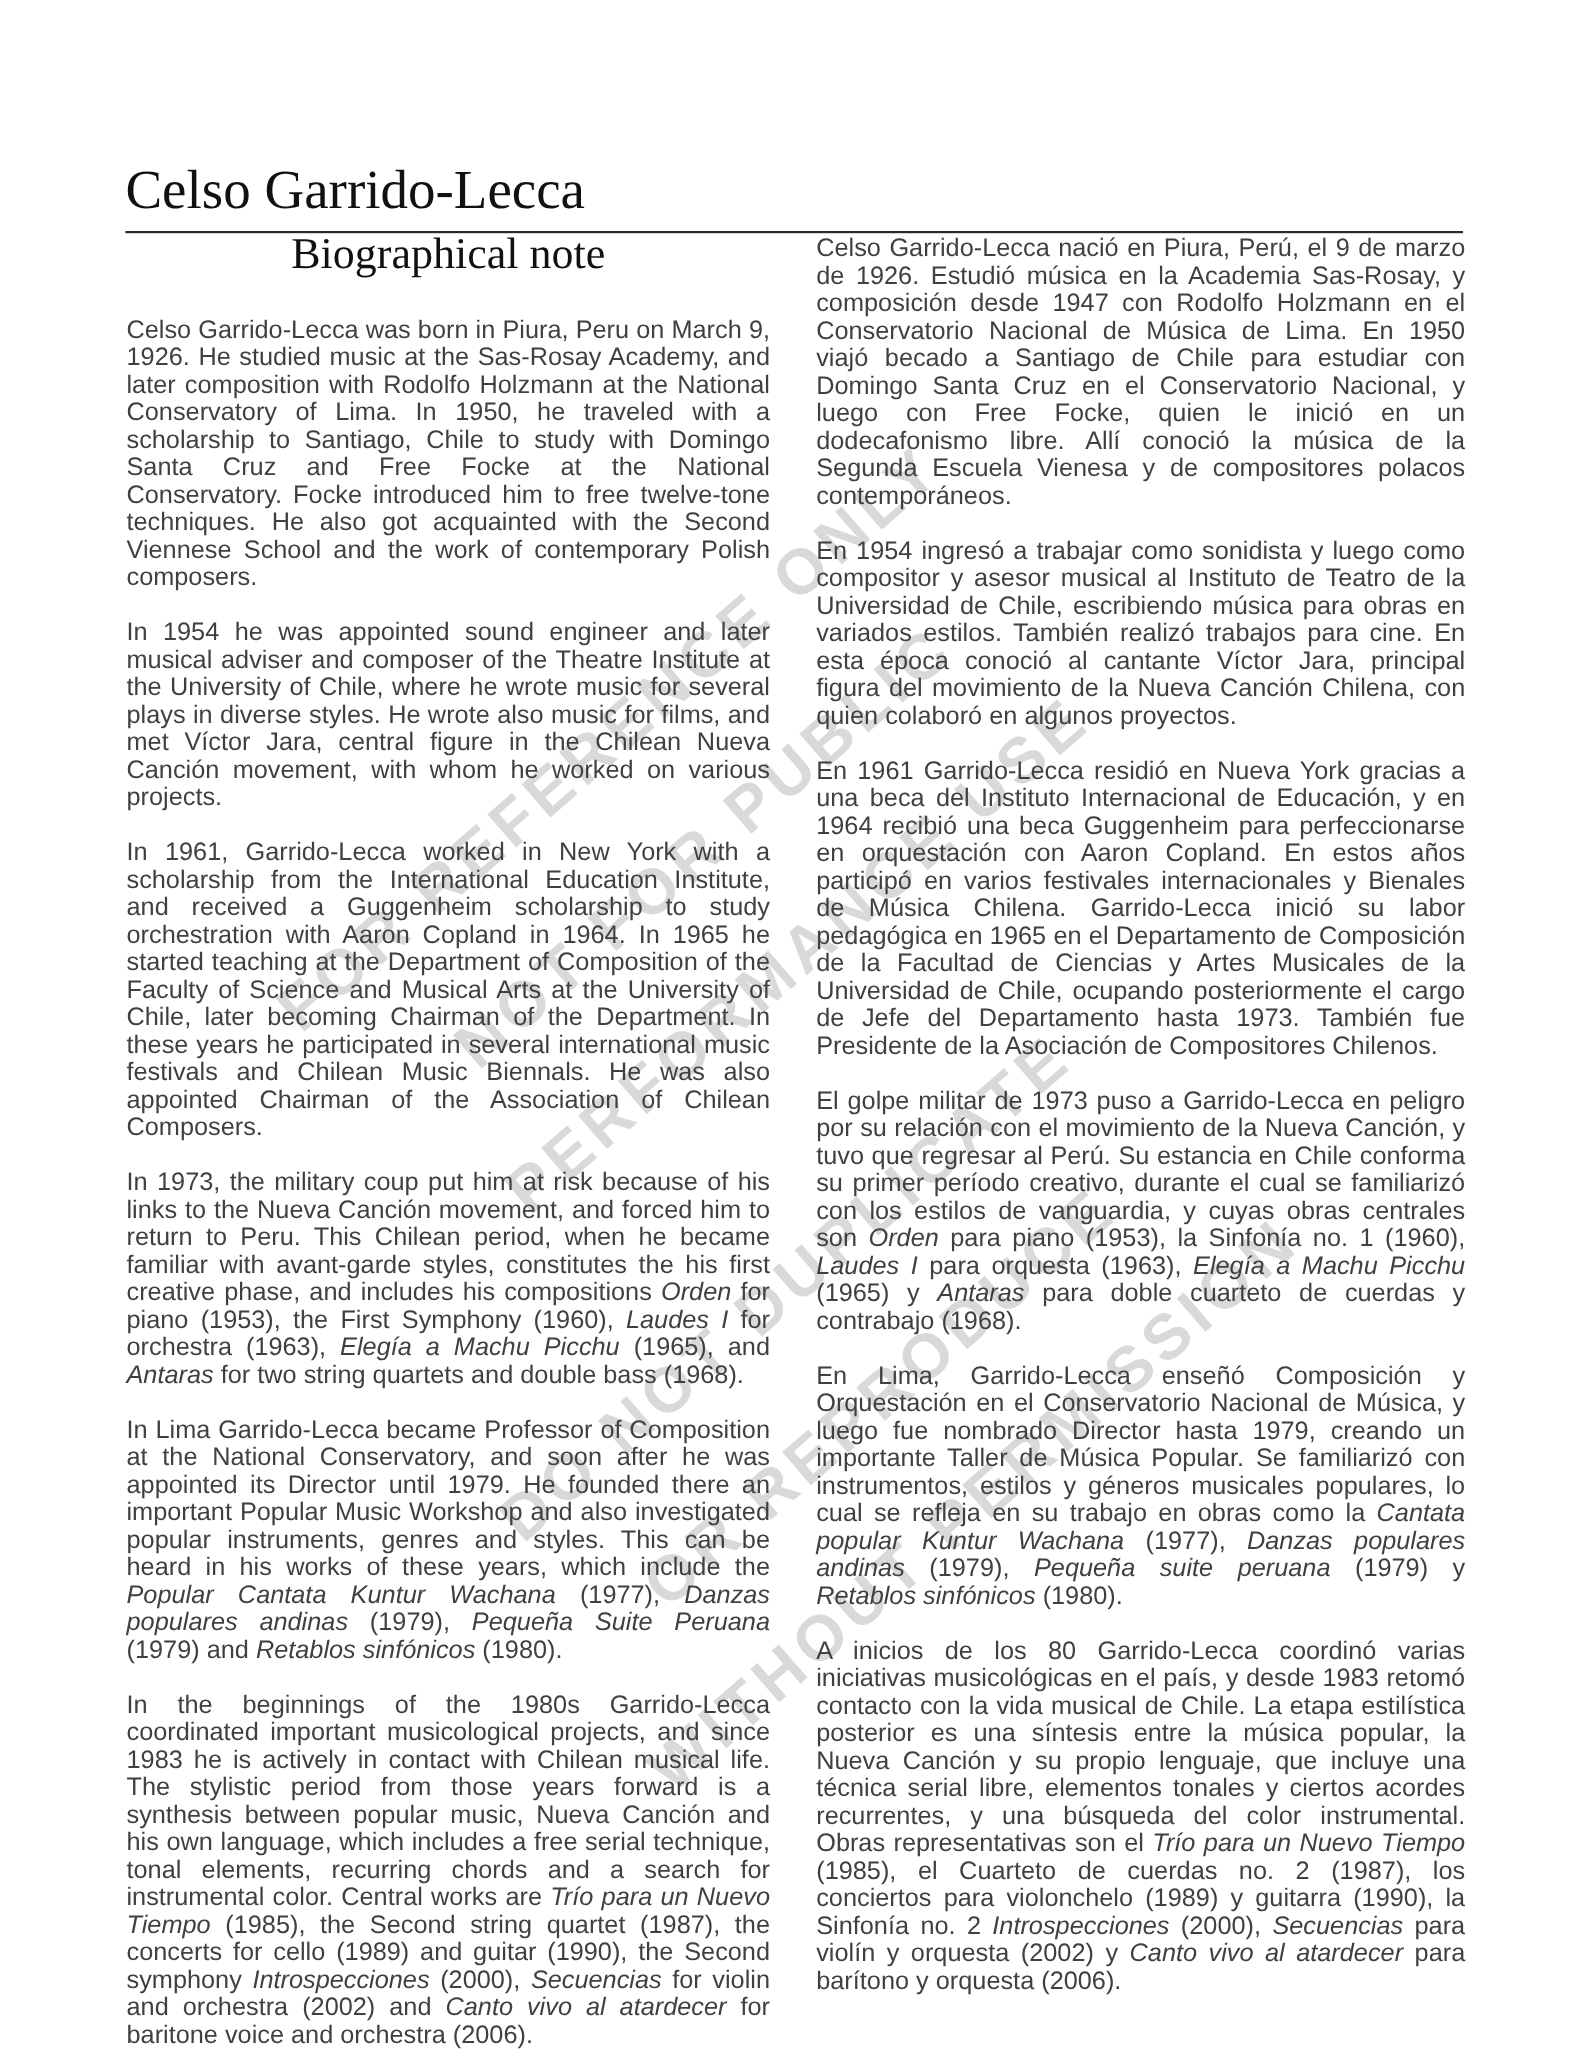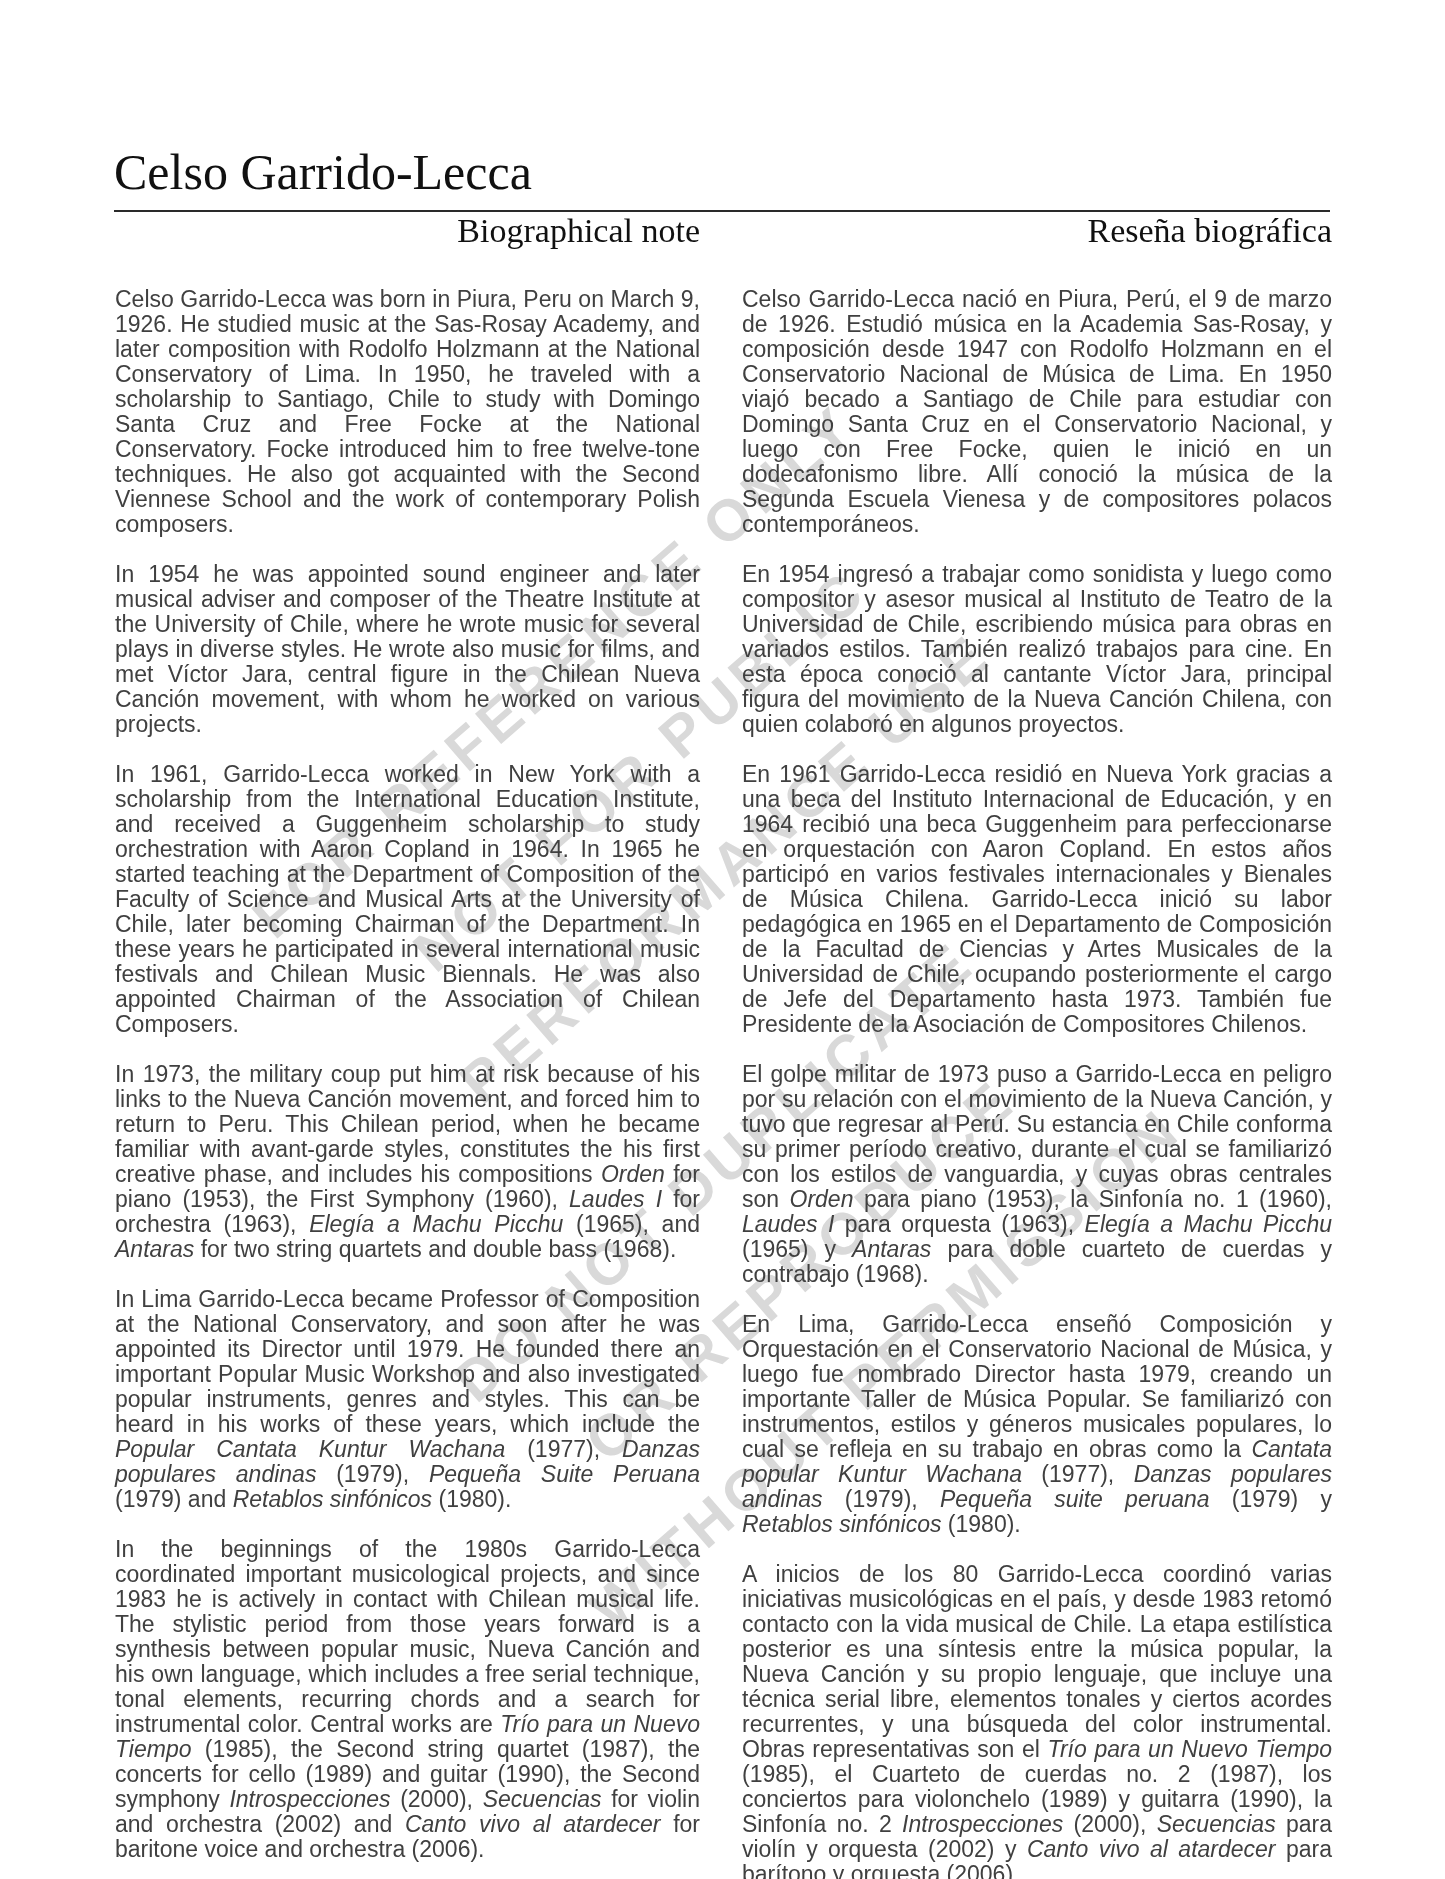--- a/index.html
+++ b/index.html
@@ -55,24 +55,24 @@
   .col {
     position: absolute;
     top: 213px;
     z-index: 2;
   }
   .col-en { left: 115px; width: 585px; }
   .col-es { left: 742px; width: 590px; }
 
   .col-heading {
     margin: 0 0 38px 0;
-    text-align: right;
+    text-align: center;
     font-family: "Liberation Serif", serif;
     font-weight: normal;
-    font-size: 34px;
+    font-size: 40px;
     line-height: 36px;
     color: #111;
   }
 
   .para {
     margin: 0 0 25px 0;
     font-size: 23px;
     line-height: 25px;
     text-align: justify;
     color: #404040;
@@ -106,21 +106,20 @@
         <p class="para"><span>Celso Garrido-Lecca was born in Piura, Peru on March 9, 1926. He studied music at the Sas-Rosay Academy, and later composition with Rodolfo Holzmann at the National Conservatory of Lima. In 1950, he traveled with a scholarship to Santiago, Chile to study with Domingo Santa Cruz and Free Focke at the National Conservatory. Focke introduced him to free twelve-tone techniques. He also got acquainted with the Second Viennese School and the work of contemporary Polish composers.</span></p>
         <p class="para"><span>In 1954 he was appointed sound engineer and later musical adviser and composer of the Theatre Institute at the University of Chile, where he wrote music for several plays in diverse styles. He wrote also music for films, and met Víctor Jara, central figure in the Chilean Nueva Canción movement, with whom he worked on various projects.</span></p>
         <p class="para"><span>In 1961, Garrido-Lecca worked in New York with a scholarship from the International Education Institute, and received a Guggenheim scholarship to study orchestration with Aaron Copland in 1964. In 1965 he started teaching at the Department of Composition of the Faculty of Science and Musical Arts at the University of Chile, later becoming Chairman of the Department. In these years he participated in several international music festivals and Chilean Music Biennals. He was also appointed Chairman of the Association of Chilean Composers.</span></p>
         <p class="para"><span>In 1973, the military coup put him at risk because of his links to the Nueva Canción movement, and forced him to return to Peru. This Chilean period, when he became familiar with avant-garde styles, constitutes the his first creative phase, and includes his compositions </span><em>Orden</em><span> for piano (1953), the First Symphony (1960), </span><em>Laudes I</em><span> for orchestra (1963), </span><em>Elegía a Machu Picchu</em><span> (1965), and </span><em>Antaras</em><span> for two string quartets and double bass (1968).</span></p>
         <p class="para"><span>In Lima Garrido-Lecca became Professor of Composition at the National Conservatory, and soon after he was appointed its Director until 1979. He founded there an important Popular Music Workshop and also investigated popular instruments, genres and styles. This can be heard in his works of these years, which include the </span><em>Popular Cantata Kuntur Wachana</em><span> (1977), </span><em>Danzas populares andinas</em><span> (1979), </span><em>Pequeña Suite Peruana</em><span> (1979) and </span><em>Retablos sinfónicos</em><span> (1980).</span></p>
         <p class="para"><span>In the beginnings of the 1980s Garrido-Lecca coordinated important musicological projects, and since 1983 he is actively in contact with Chilean musical life. The stylistic period from those years forward is a synthesis between popular music, Nueva Canción and his own language, which includes a free serial technique, tonal elements, recurring chords and a search for instrumental color. Central works are </span><em>Trío para un Nuevo Tiempo</em><span> (1985), the Second string quartet (1987), the concerts for cello (1989) and guitar (1990), the Second symphony </span><em>Introspecciones</em><span> (2000), </span><em>Secuencias</em><span> for violin and orchestra (2002) and </span><em>Canto vivo al atardecer</em><span> for baritone voice and orchestra (2006).</span></p>
       </div>
   </div>
 
   <div class="col col-es">
-    <h2 class="col-heading">Reseña biográfica</h2>
     <div class="paras">
         <p class="para"><span>Celso Garrido-Lecca nació en Piura, Perú, el 9 de marzo de 1926. Estudió música en la Academia Sas-Rosay, y composición desde 1947 con Rodolfo Holzmann en el Conservatorio Nacional de Música de Lima. En 1950 viajó becado a Santiago de Chile para estudiar con Domingo Santa Cruz en el Conservatorio Nacional, y luego con Free Focke, quien le inició en un dodecafonismo libre. Allí conoció la música de la Segunda Escuela Vienesa y de compositores polacos contemporáneos.</span></p>
         <p class="para"><span>En 1954 ingresó a trabajar como sonidista y luego como compositor y asesor musical al Instituto de Teatro de la Universidad de Chile, escribiendo música para obras en variados estilos. También realizó trabajos para cine. En esta época conoció al cantante Víctor Jara, principal figura del movimiento de la Nueva Canción Chilena, con quien colaboró en algunos proyectos.</span></p>
         <p class="para"><span>En 1961 Garrido-Lecca residió en Nueva York gracias a una beca del Instituto Internacional de Educación, y en 1964 recibió una beca Guggenheim para perfeccionarse en orquestación con Aaron Copland. En estos años participó en varios festivales internacionales y Bienales de Música Chilena. Garrido-Lecca inició su labor pedagógica en 1965 en el Departamento de Composición de la Facultad de Ciencias y Artes Musicales de la Universidad de Chile, ocupando posteriormente el cargo de Jefe del Departamento hasta 1973. También fue Presidente de la Asociación de Compositores Chilenos.</span></p>
         <p class="para"><span>El golpe militar de 1973 puso a Garrido-Lecca en peligro por su relación con el movimiento de la Nueva Canción, y tuvo que regresar al Perú. Su estancia en Chile conforma su primer período creativo, durante el cual se familiarizó con los estilos de vanguardia, y cuyas obras centrales son </span><em>Orden</em><span> para piano (1953), la Sinfonía no. 1 (1960), </span><em>Laudes I</em><span> para orquesta (1963), </span><em>Elegía a Machu Picchu</em><span> (1965) y </span><em>Antaras</em><span> para doble cuarteto de cuerdas y contrabajo (1968).</span></p>
         <p class="para"><span>En Lima, Garrido-Lecca enseñó Composición y Orquestación en el Conservatorio Nacional de Música, y luego fue nombrado Director hasta 1979, creando un importante Taller de Música Popular. Se familiarizó con instrumentos, estilos y géneros musicales populares, lo cual se refleja en su trabajo en obras como la </span><em>Cantata popular Kuntur Wachana</em><span> (1977), </span><em>Danzas populares andinas</em><span> (1979), </span><em>Pequeña suite peruana</em><span> (1979) y </span><em>Retablos sinfónicos</em><span> (1980).</span></p>
         <p class="para"><span>A inicios de los 80 Garrido-Lecca coordinó varias iniciativas musicológicas en el país, y desde 1983 retomó contacto con la vida musical de Chile. La etapa estilística posterior es una síntesis entre la música popular, la Nueva Canción y su propio lenguaje, que incluye una técnica serial libre, elementos tonales y ciertos acordes recurrentes, y una búsqueda del color instrumental. Obras representativas son el </span><em>Trío para un Nuevo Tiempo</em><span> (1985), el Cuarteto de cuerdas no. 2 (1987), los conciertos para violonchelo (1989) y guitarra (1990), la Sinfonía no. 2 </span><em>Introspecciones</em><span> (2000), </span><em>Secuencias</em><span> para violín y orquesta (2002) y </span><em>Canto vivo al atardecer</em><span> para barítono y orquesta (2006).</span></p>
       </div>
   </div>
 

